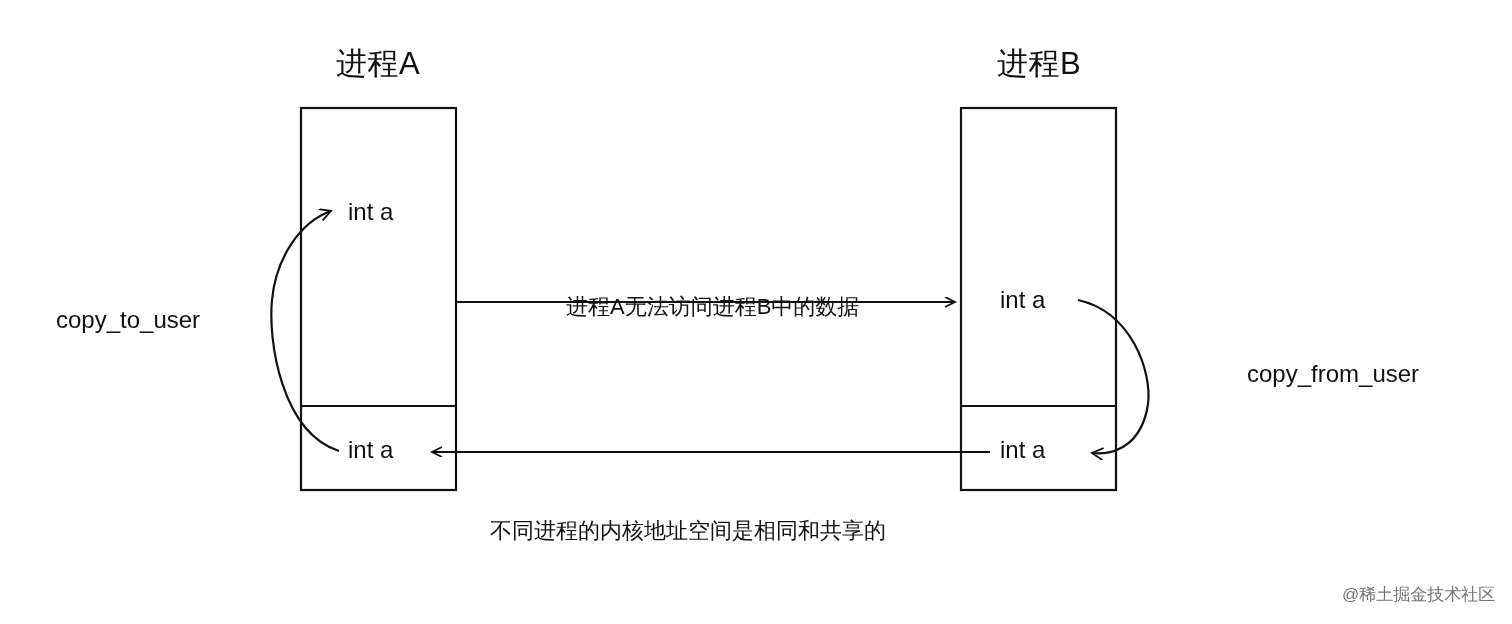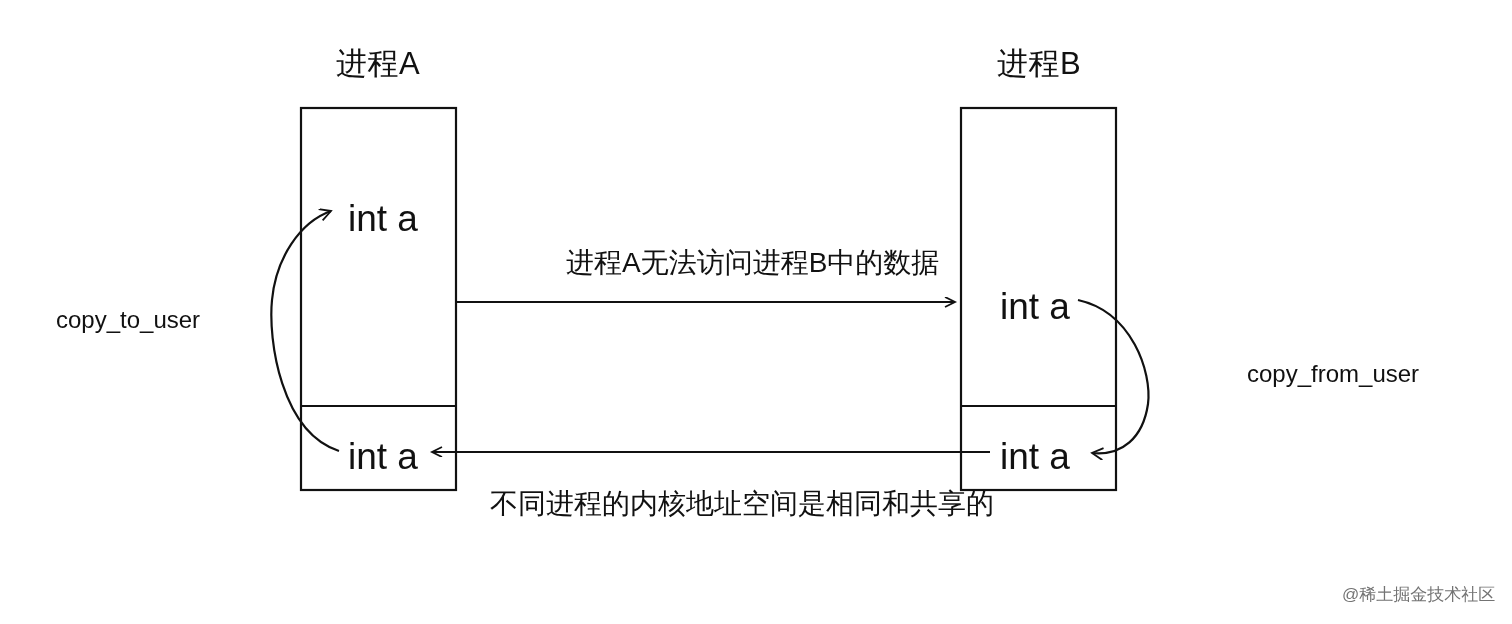--- a/index.html
+++ b/index.html
@@ -26,27 +26,28 @@
     position: absolute;
     white-space: nowrap;
     line-height: 1;
     color: #111111;
   }
   .proc-title {
     font-size: 31px;
     letter-spacing: 0.5px;
   }
   .var-label {
-    font-size: 37px;
+    font-size: 24px;
   }
   .fn-label {
     font-size: 24px;
   }
   .note-label {
-    font-size: 28px;
+    font-size: 22px;
+    margin-top: 47px;
   }
   .watermark {
     font-size: 17px;
     color: #737373;
   }
 </style>
 </head>
 <body>
 
 <svg id="canvas" viewBox="0 0 1512 624" xmlns="http://www.w3.org/2000/svg">
@@ -91,15 +92,15 @@
 <div class="lbl var-label" style="left:1000px; top:288px;">int a</div>
 
 <div class="lbl var-label" style="left:1000px; top:438px;">int a</div>
 
 <div class="lbl fn-label" style="left:56px; top:308px;">copy_to_user</div>
 
 <div class="lbl fn-label" style="left:1247px; top:362px;">copy_from_user</div>
 
 <div class="lbl note-label" style="left:566px; top:249px;">进程A无法访问进程B中的数据</div>
 
-<div class="lbl note-label" style="left:490px; top:490px;">不同进程的内核地址空间是相同和共享的</div>
+<div class="lbl note-label" style="left:490px; top:473px;">不同进程的内核地址空间是相同和共享的</div>
 
 <div class="lbl watermark" style="left:1342px; top:586px;">@稀土掘金技术社区</div>
 
 </body></html>

